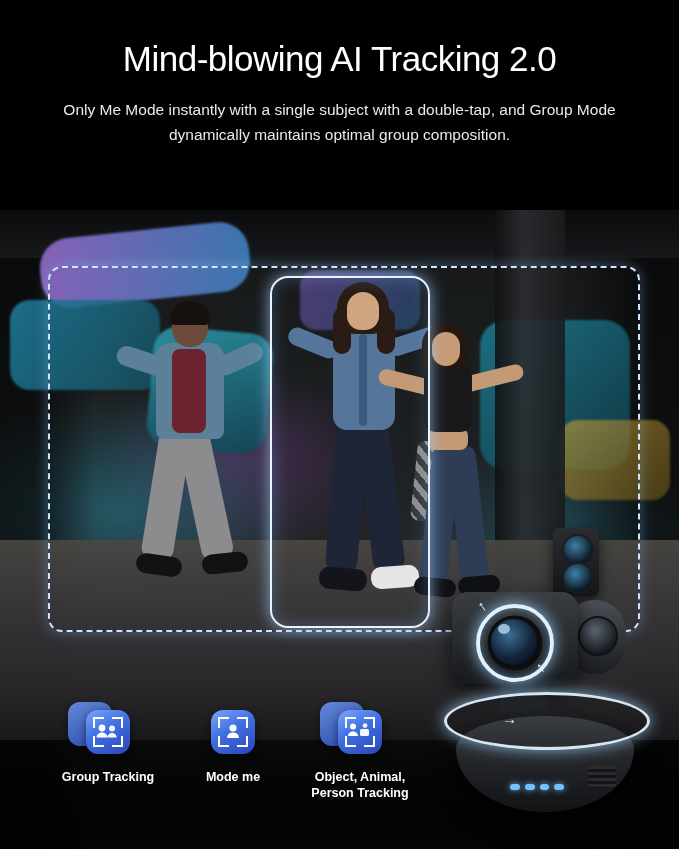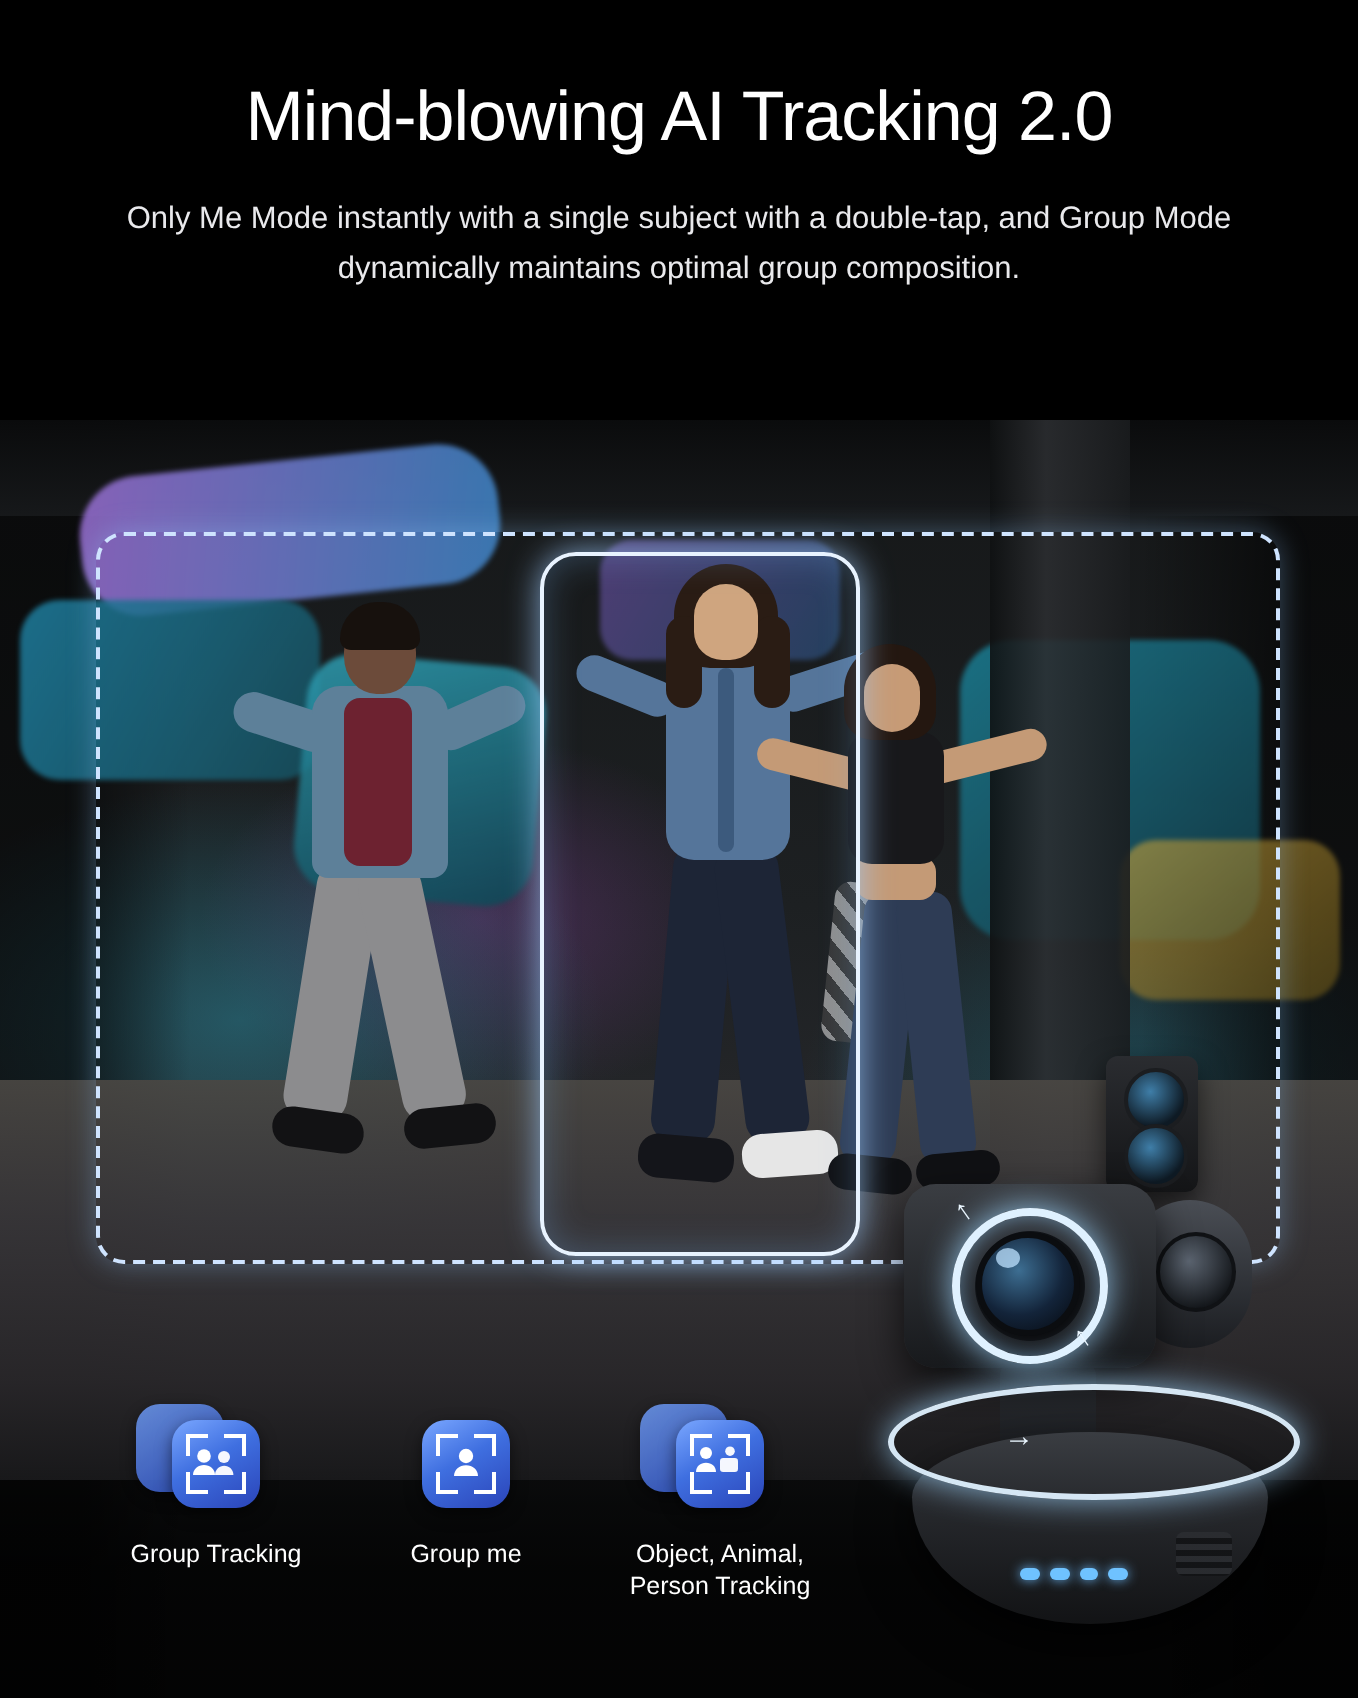--- a/index.html
+++ b/index.html
@@ -207,21 +207,21 @@
   .chip.back{position:absolute;left:-12px;top:-8px;opacity:.85;
     background:linear-gradient(150deg,#6f9cf5,#2f52c9);}
   .chip .bracket{position:absolute;inset:7px;}
   .chip .bracket span{position:absolute;width:9px;height:9px;border:2px solid #fff;}
   .chip .bracket .tl{left:0;top:0;border-right:0;border-bottom:0;}
   .chip .bracket .tr{right:0;top:0;border-left:0;border-bottom:0;}
   .chip .bracket .bl{left:0;bottom:0;border-right:0;border-top:0;}
   .chip .bracket .br{right:0;bottom:0;border-left:0;border-top:0;}
   .chip .glyph{position:absolute;left:0;right:0;top:12px;text-align:center;
     font-size:15px;color:#fff;line-height:1;}
-  .feat-label{font-size:12.5px;font-weight:normal;color:#fff;line-height:1.25;}
+  .feat-label{font-size:12.5px;font-weight:bold;color:#fff;line-height:1.25;}
 
   .f1{left:18px;top:4px;width:132px;}
   .f2{left:166px;top:4px;width:86px;}
   .f3{left:266px;top:4px;width:140px;}
 </style>
 </head>
 <body>
 
 <div class="page">
 
@@ -348,21 +348,21 @@
               <span class="tr"></span>
               <span class="bl"></span>
               <span class="br"></span>
           </div>
           <svg class="glyph" width="44" height="20" viewBox="0 0 44 20" style="top:12px;">
             <circle cx="22" cy="6" r="3.6" fill="#fff"></circle>
             <path d="M16 16c0-3.2 2.7-5.4 6-5.4s6 2.2 6 5.4z" fill="#fff"></path>
           </svg>
         </div>
       </div>
-      <div class="feat-label">Group me</div>
+      <div class="feat-label">Mode me</div>
     </div>
 
     <div class="feat f3">
       <div class="ic" style="width:56px;height:52px;">
         <div class="chip back"></div>
         <div class="chip" style="position:absolute;left:6px;top:0;">
           <div class="bracket">
             <span class="tl"></span>
               <span class="tr"></span>
               <span class="bl"></span>

